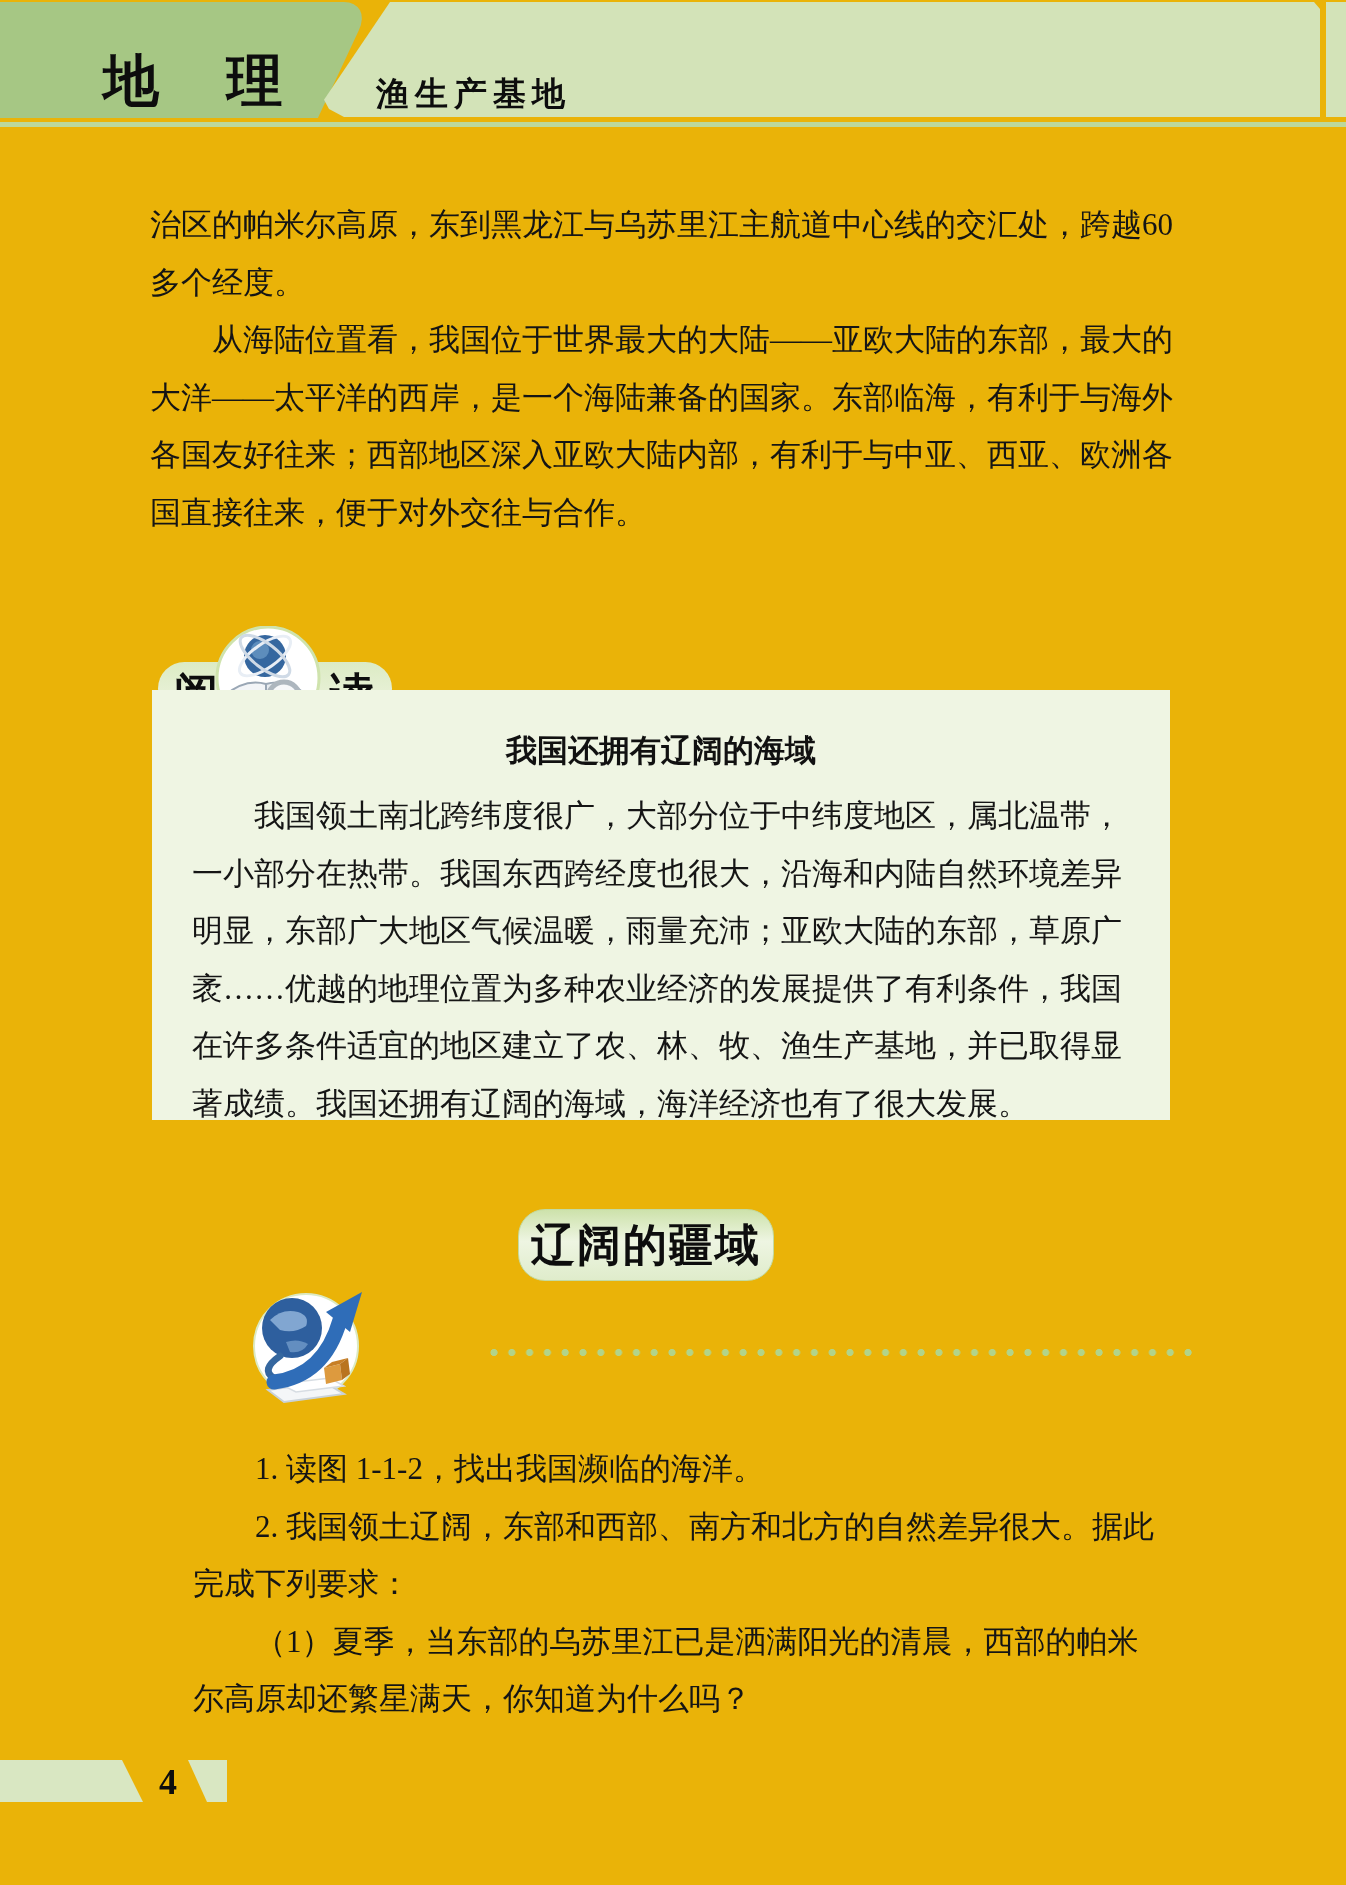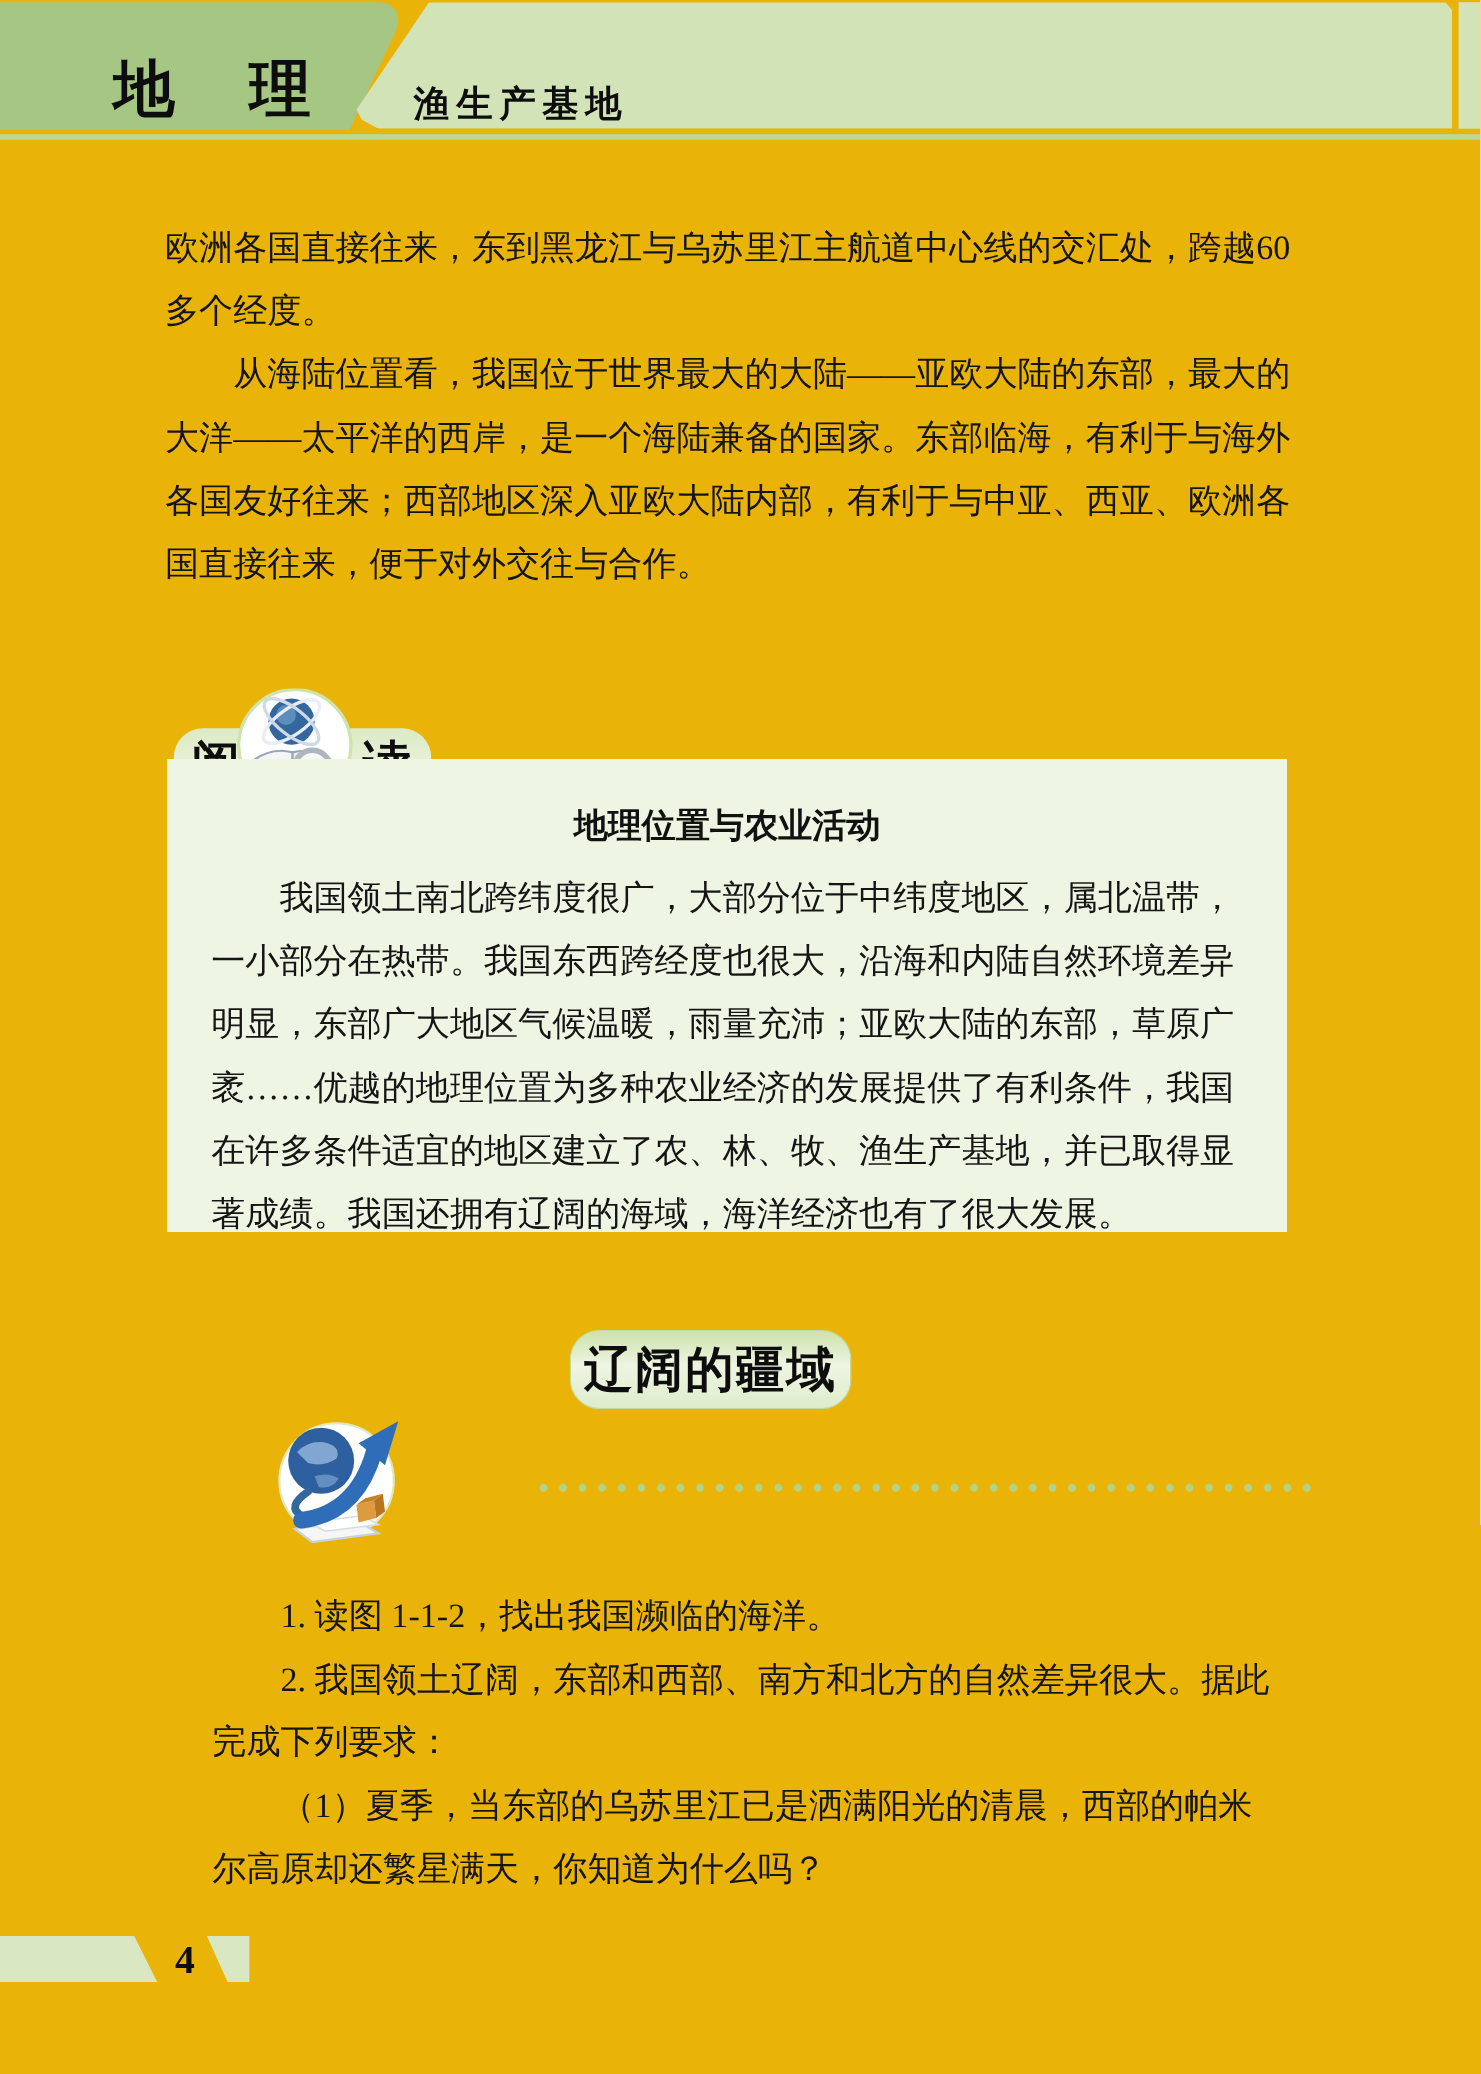--- a/index.html
+++ b/index.html
@@ -80,21 +80,21 @@
   <div class="header">
     <div class="hdr-left"></div>
     <div class="hdr-right"></div>
     <div class="hdr-sliver"></div>
     <span class="hdr-subject">地 理</span>
     <span class="hdr-volume">渔生产基地</span>
     <div class="hdr-rule"></div>
   </div>
 
   <div class="body-text">
-    <p>欧洲各国直接往来，东到黑龙江与乌苏里江主航道中心线的交汇处，跨越60多个经度。</p>
+    <p>治区的帕米尔高原，东到黑龙江与乌苏里江主航道中心线的交汇处，跨越60多个经度。</p>
     <p class="indent">从海陆位置看，我国位于世界最大的大陆——亚欧大陆的东部，最大的大洋——太平洋的西岸，是一个海陆兼备的国家。东部临海，有利于与海外各国友好往来；西部地区深入亚欧大陆内部，有利于与中亚、西亚、欧洲各国直接往来，便于对外交往与合作。</p>
   </div>
 
   <div class="read-badge">
     <span class="ch left">阅</span>
     <span class="ch right">读</span>
   </div>
 
   <svg class="read-icon" viewBox="0 0 116 112">
     <circle cx="58" cy="52" r="51" fill="#ffffff" stroke="#cfe3ad" stroke-width="3"></circle>
@@ -106,21 +106,21 @@
 
     <path d="M14 70 Q35 52 56 58 L56 92 Q33 84 16 90 Z" fill="#f3f5f7" stroke="#9aa7b5" stroke-width="2"></path>
     <path d="M98 70 Q77 52 56 58 L56 92 Q79 84 96 90 Z" fill="#e8ecf0" stroke="#9aa7b5" stroke-width="2"></path>
     <path d="M20 78 Q38 68 56 74 M92 78 Q74 68 56 74" fill="none" stroke="#c2ccd6" stroke-width="2"></path>
 
     <circle cx="74" cy="72" r="16" fill="#ffffff" fill-opacity="0.65" stroke="#adb6be" stroke-width="5"></circle>
     <line x1="86" y1="84" x2="102" y2="102" stroke="#4a4a4a" stroke-width="8" stroke-linecap="round"></line>
   </svg>
 
   <div class="reading-box">
-    <p class="reading-title">地理位置与农业活动</p>
+    <p class="reading-title">我国还拥有辽阔的海域</p>
     <p class="reading-para">我国领土南北跨纬度很广，大部分位于中纬度地区，属北温带，一小部分在热带。我国东西跨经度也很大，沿海和内陆自然环境差异明显，东部广大地区气候温暖，雨量充沛；亚欧大陆的东部，草原广袤……优越的地理位置为多种农业经济的发展提供了有利条件，我国在许多条件适宜的地区建立了农、林、牧、渔生产基地，并已取得显著成绩。我国还拥有辽阔的海域，海洋经济也有了很大发展。</p>
   </div>
 
   <div class="section-pill">
     <span>辽阔的疆域</span>
   </div>
 
 
   <svg class="activity-icon" viewBox="0 0 142 118">
     <circle cx="66" cy="60" r="52" fill="#ffffff" stroke="#dcead F" stroke-width="0"></circle>

